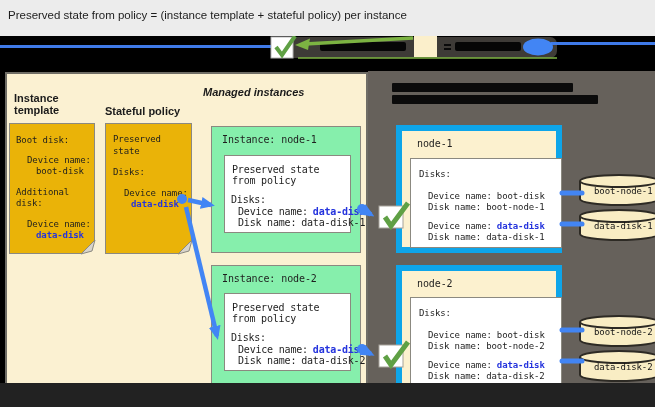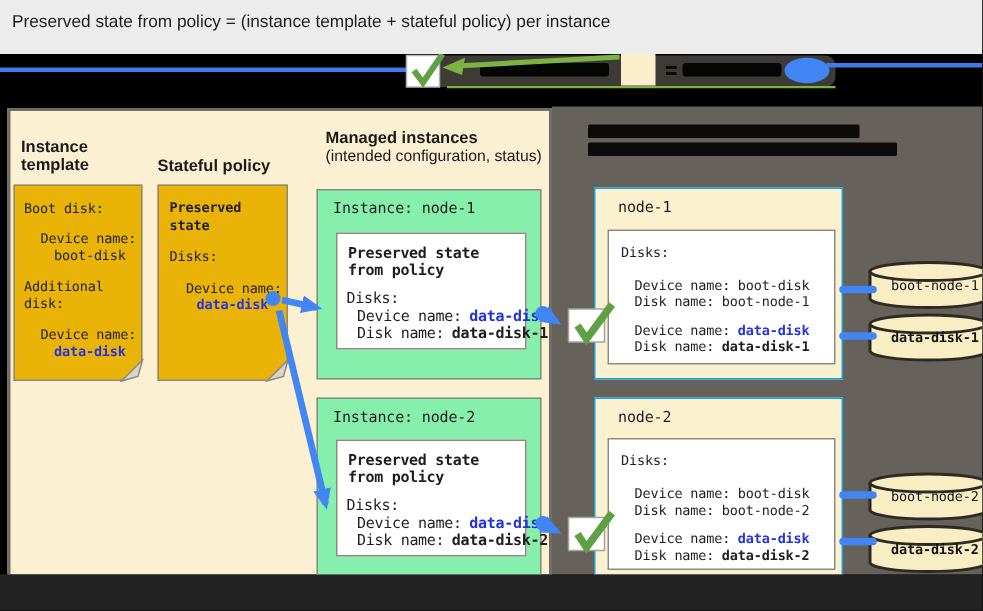--- a/index.html
+++ b/index.html
@@ -21,31 +21,31 @@
   .panel-left{position:absolute;left:5px;top:72px;width:363px;height:332px;background:#FBF1D2;
               border:2px solid #6f6d66;box-sizing:border-box;}
   .panel-right{position:absolute;left:368px;top:71px;width:287px;height:336px;background:#66615B;}
   
   .lbl{position:absolute;font-size:11px;font-weight:bold;color:#1b1b1b;line-height:12px;white-space:nowrap;}
   .lbl-sub{font-weight:normal;font-size:10.5px;}
   .mono{font-family:"DejaVu Sans Mono",monospace;font-size:9px;color:#1e1e1e;
         letter-spacing:-0.1px;white-space:nowrap;position:absolute;}
   .mono-s{font-size:10px;letter-spacing:-0.2px;}
   .mono-10{font-size:10px;}
-  .b{font-weight:bold;}
+  .b{font-weight:normal;}
   .blue{color:#2433DD;font-weight:bold;}
   .val{margin-left:5px;}
   
   .doc{position:absolute;background:#eab308;border:1.5px solid #8b8980;box-sizing:border-box;}
   .fold{position:absolute;right:-1.5px;bottom:-1.5px;width:16px;height:16px;}
   
   .ibox{position:absolute;background:#86efac;border:1.5px solid #8b8980;box-sizing:border-box;}
   .inner{position:absolute;background:#fff;border:1.5px solid #8b8980;box-sizing:border-box;}
   
-  .nodecard{position:absolute;background:#FCF1CF;border:1px solid #0ea5e9;box-sizing:border-box;width:166px;}
+  .nodecard{position:absolute;background:#FCF1CF;border:6px solid #0ea5e9;box-sizing:border-box;width:166px;}
   .diskbox{position:absolute;background:#fff;border:1.5px solid #8b8980;box-sizing:border-box;left:8px;width:152px;}
   .hdrbar{position:absolute;background:#0b0b0b;height:9px;border-radius:1px;}
   
   .cyl{position:absolute;width:82px;height:34px;}
   .cyl svg{position:absolute;left:0;top:0;}
   .cyl .cyl-label{position:absolute;left:16px;top:13px;font-family:"DejaVu Sans Mono",monospace;
                   font-size:9px;color:#141414;letter-spacing:-0.1px;white-space:nowrap;}
   .overlay{position:absolute;left:0;top:0;width:655px;height:407px;pointer-events:none;}
 </style>
 </head>
@@ -102,23 +102,22 @@
       <div class="mono b" style="left:7px;top:22px;">state</div>
       <div class="mono" style="left:7px;top:43px;">Disks:</div>
       <div class="mono" style="left:18px;top:64px;">Device name:</div>
       <div class="mono blue" style="left:25px;top:75px;">data-disk</div>
       <svg class="fold" viewBox="0 0 16 16">
         <path d="M0,16 L16,0 L16,16 Z" fill="#FBF1D2"></path>
         <path d="M1,15 L15,1 L12,12 Z" fill="#d8d4cb" stroke="#8b8980" stroke-width="1"></path>
       </svg>
     </div>
 
-    <div class="lbl" style="left:210px;top:12px;">
+    <div class="lbl" style="left:196px;top:12px;font-style:italic;">
       <div>Managed instances</div>
-      <div class="lbl-sub">(intended configuration, status)</div>
     </div>
 
     <div class="ibox" style="left:204px;top:52px;width:150px;height:127px;">
       <div class="mono mono-10" style="left:10px;top:7px;">Instance: node-1</div>
       <div class="inner" style="left:12px;top:28px;width:127px;height:78px;">
         <div class="mono mono-s b" style="left:7px;top:8px;">Preserved state</div>
         <div class="mono mono-s b" style="left:7px;top:19px;">from policy</div>
         <div class="mono mono-s" style="left:6px;top:38px;">Disks:</div>
         <div class="mono mono-s" style="left:13px;top:50px;">
           <span>Device name:</span><span class="blue val">data-disk</span>

